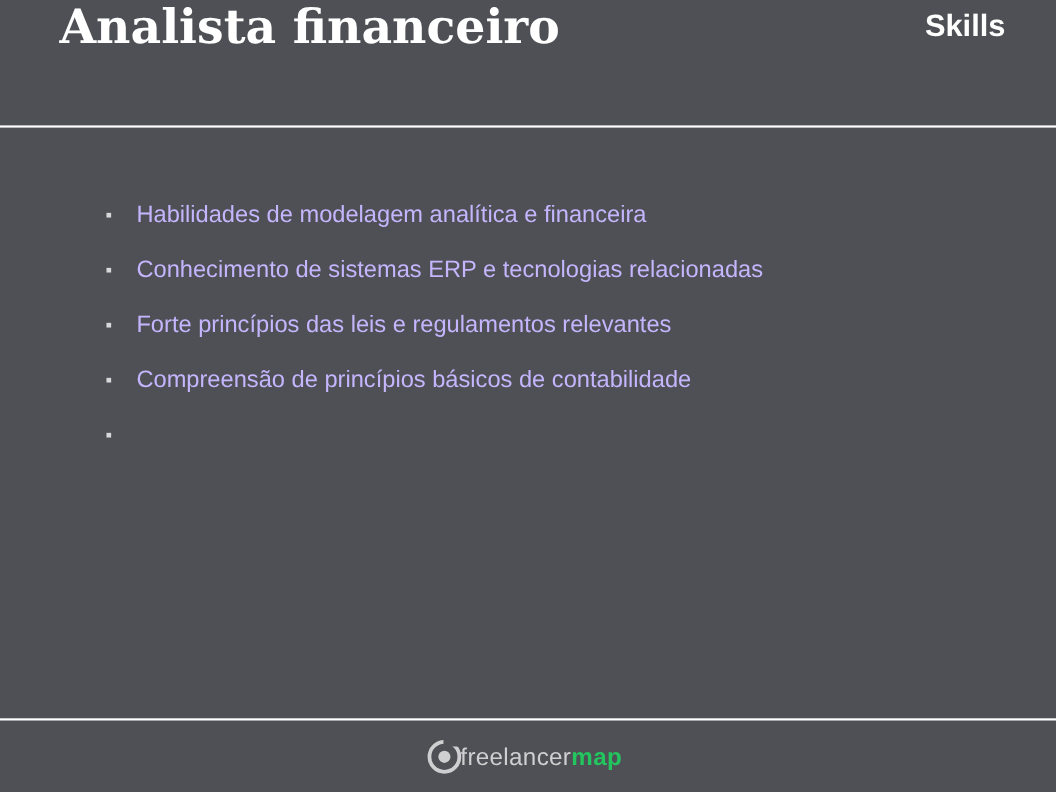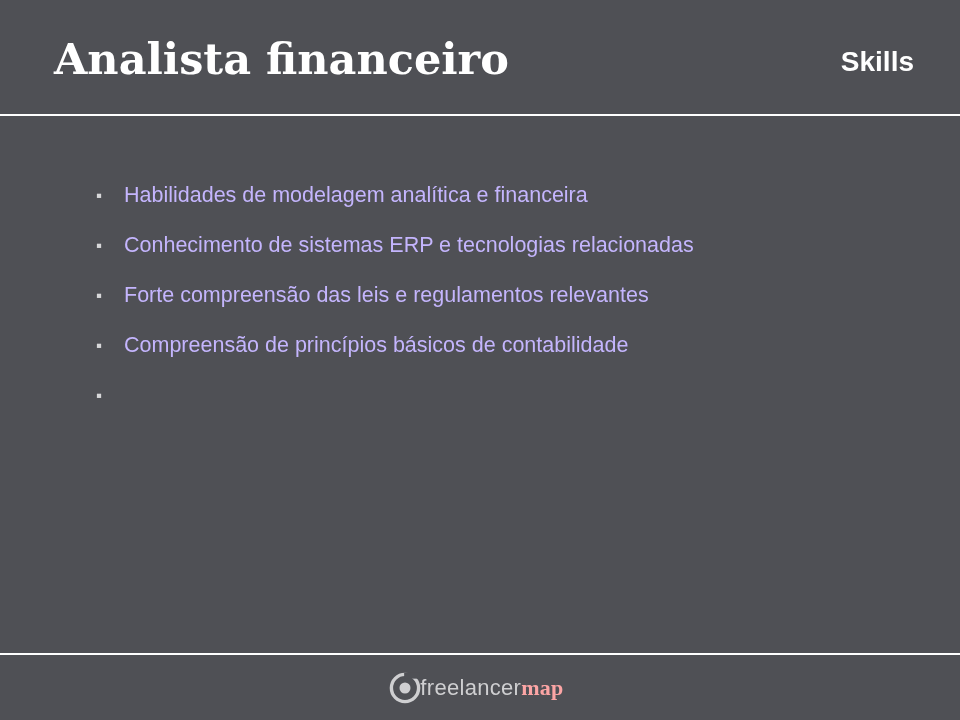--- a/index.html
+++ b/index.html
@@ -22,21 +22,20 @@
   }
 
   
   .header {
     position: absolute;
     left: 0;
     top: 0;
     width: 960px;
     height: 114px;
     display: flex;
-    align-items: center;
     justify-content: space-between;
     box-sizing: border-box;
     padding: 0 46px 0 54px;
   }
   .slide-title {
     font-family: "DejaVu Serif", "Liberation Serif", serif;
     font-weight: bold;
     font-size: 43px;
     color: #ffffff;
     letter-spacing: 0px;
@@ -128,22 +127,21 @@
     font-family: "Liberation Sans", sans-serif;
     font-size: 22px;
     color: #cfcfd1;
     letter-spacing: 0.3px;
     line-height: 1;
     position: relative;
     left: -8px;
   }
   .logo-text b {
     font-weight: bold;
-    color: #fca5a5;
-    font-family: Liberation Serif, serif;
+    color: #22c55e;
   }
   .logo-text .light {
     font-weight: 400;
   }
 </style>
 </head>
 <body>
 
 <div class="slide">
 
@@ -160,21 +158,21 @@
       <span class="bullet-text">Habilidades de modelagem analítica e financeira</span>
     </div>
 
     <div class="bullet-row">
       <span class="bullet-marker">▪</span>
       <span class="bullet-text">Conhecimento de sistemas ERP e tecnologias relacionadas</span>
     </div>
 
     <div class="bullet-row">
       <span class="bullet-marker">▪</span>
-      <span class="bullet-text">Forte compreensão das leis e regulamentos relevantes</span>
+      <span class="bullet-text">Forte princípios das leis e regulamentos relevantes</span>
     </div>
 
     <div class="bullet-row">
       <span class="bullet-marker">▪</span>
       <span class="bullet-text">Compreensão de princípios básicos de contabilidade</span>
     </div>
 
     <div class="bullet-row">
       <span class="bullet-marker">▪</span>
       <span class="bullet-text">

